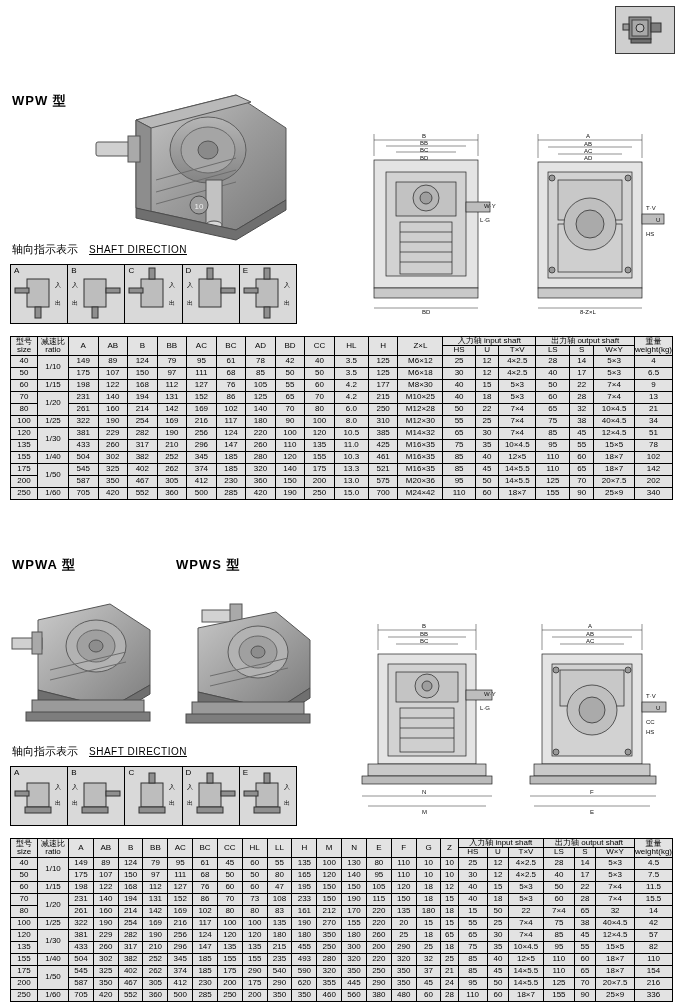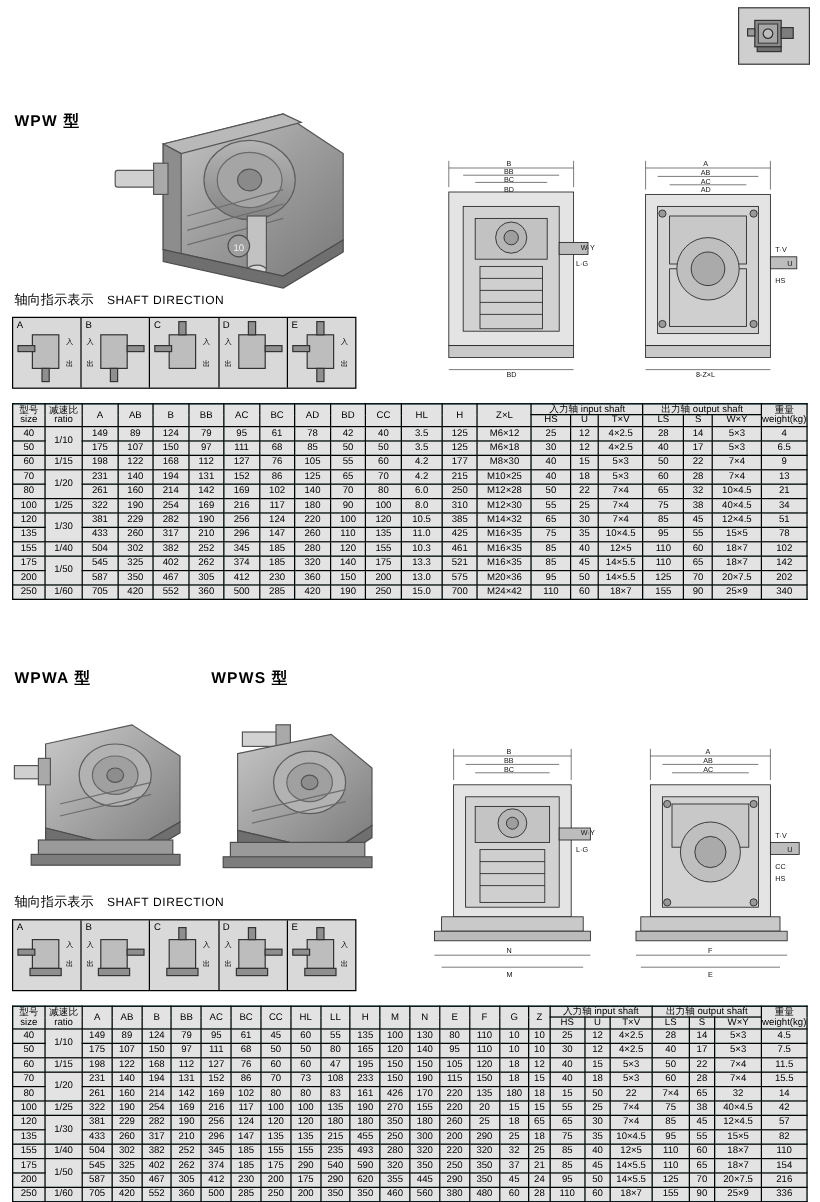--- a/index.html
+++ b/index.html
@@ -26,36 +26,36 @@
     position:absolute;font-size:13px;font-weight:bold;letter-spacing:1px;
   }
 
   
   .photo{position:absolute;overflow:hidden;}
   .photo svg{display:block;}
 
   
   .shaft-label{position:absolute;font-size:11px;white-space:nowrap;}
   .shaft-label .cn{font-size:11px;}
-  .shaft-label .en{font-size:10px;letter-spacing:.5px;}
+  .shaft-label .en{font-size:10px;letter-spacing:.5px;text-decoration:underline;}
 
   
   .shaft-strip{position:absolute;border:1px solid #000;background:#d9d9d9;display:flex;}
   .shaft-cell{flex:1;border-right:1px solid #000;position:relative;}
   .shaft-cell:last-child{border-right:none;}
   .shaft-cell .tag{position:absolute;top:1px;left:3px;font-size:8px;}
   .shaft-cell svg{position:absolute;left:0;top:0;}
 
   
   .draw{position:absolute;}
   .draw svg{display:block;}
 
   
   table.spec{
-    position:absolute;border-collapse:collapse;background:#0f766e;
+    position:absolute;border-collapse:collapse;background:#c2410c;
     font-size:8px;
   }
   table.spec th,table.spec td{
     border:1px solid #000;text-align:center;padding:0;
     font-weight:normal;line-height:1.05;
   }
   table.spec th{font-size:8px;background:#e3e3e3;}
   table.spec td{background:#e3e3e3;height:11px;}
   .ratio-cell{font-size:8px;margin-left:23px;}
 </style>
@@ -906,21 +906,21 @@
           <td>261</td>
           <td>160</td>
           <td>214</td>
           <td>142</td>
           <td>169</td>
           <td>102</td>
           <td>80</td>
           <td>80</td>
           <td>83</td>
           <td>161</td>
-          <td>426</td>
+          <td>212</td>
           <td>170</td>
           <td>220</td>
           <td>135</td>
           <td>180</td>
           <td>18</td>
           <td>15</td>
           <td>50</td>
           <td>22</td>
           <td>7×4</td>
           <td>65</td>

